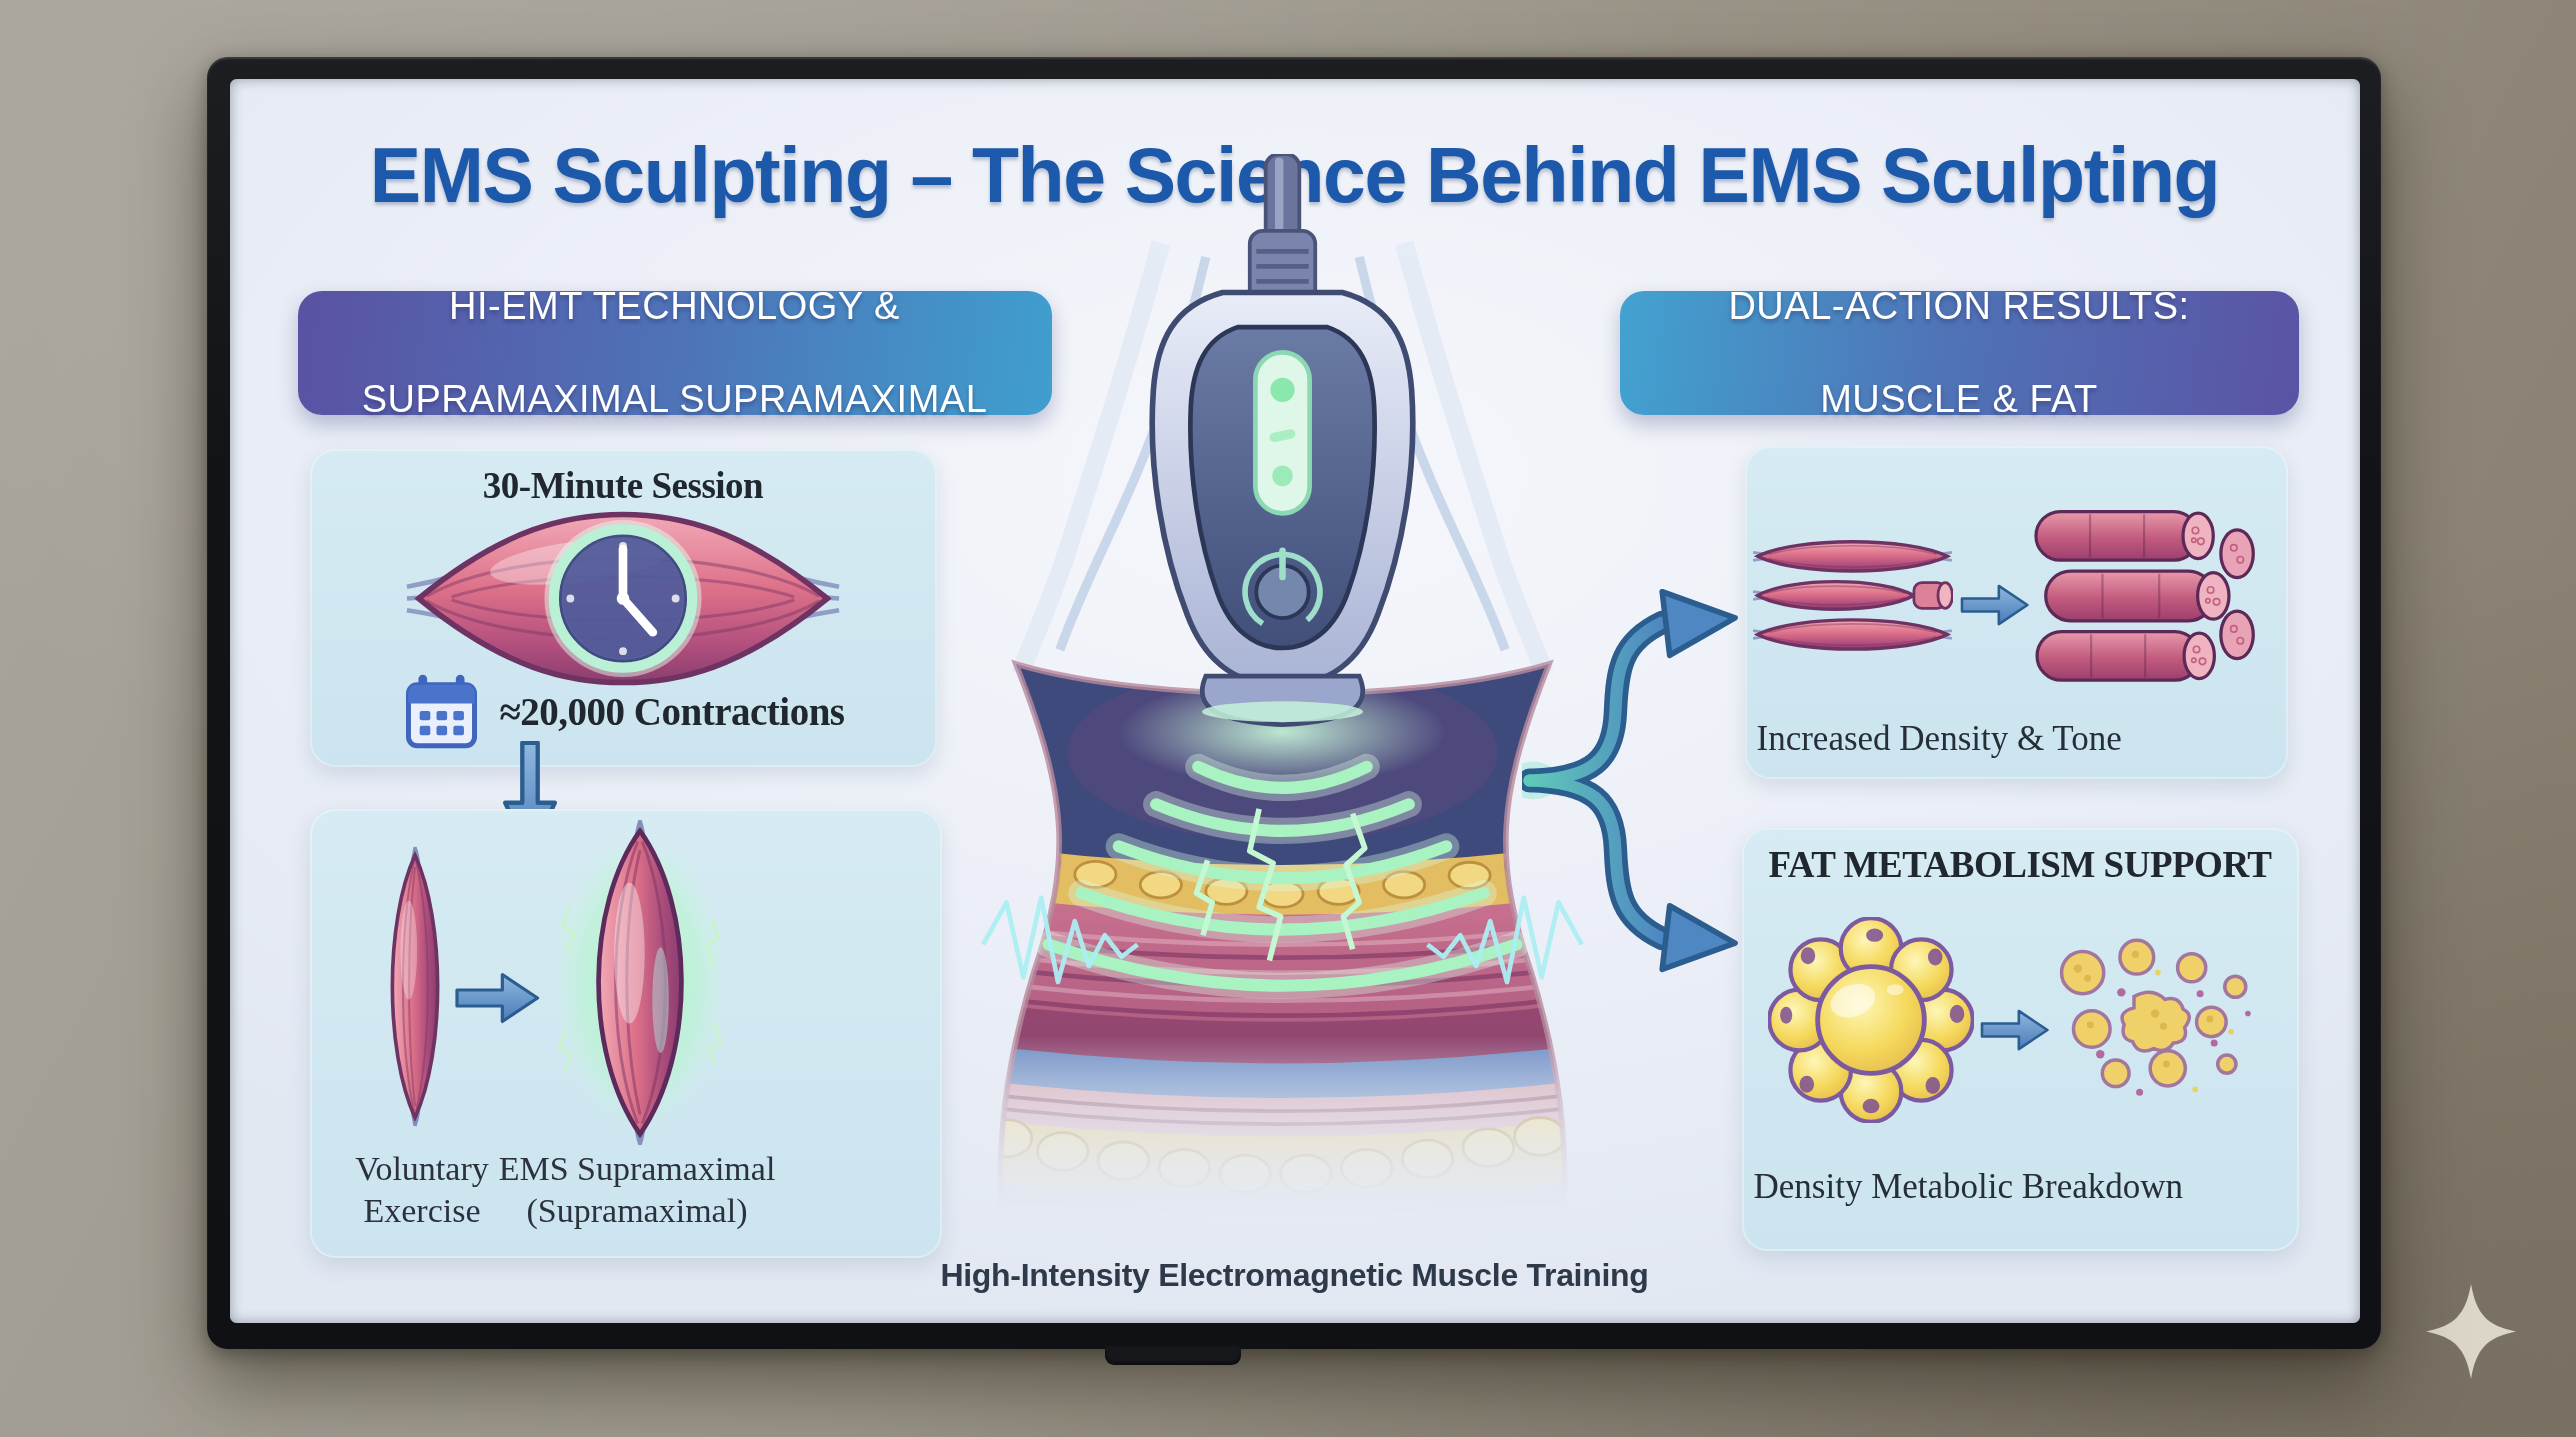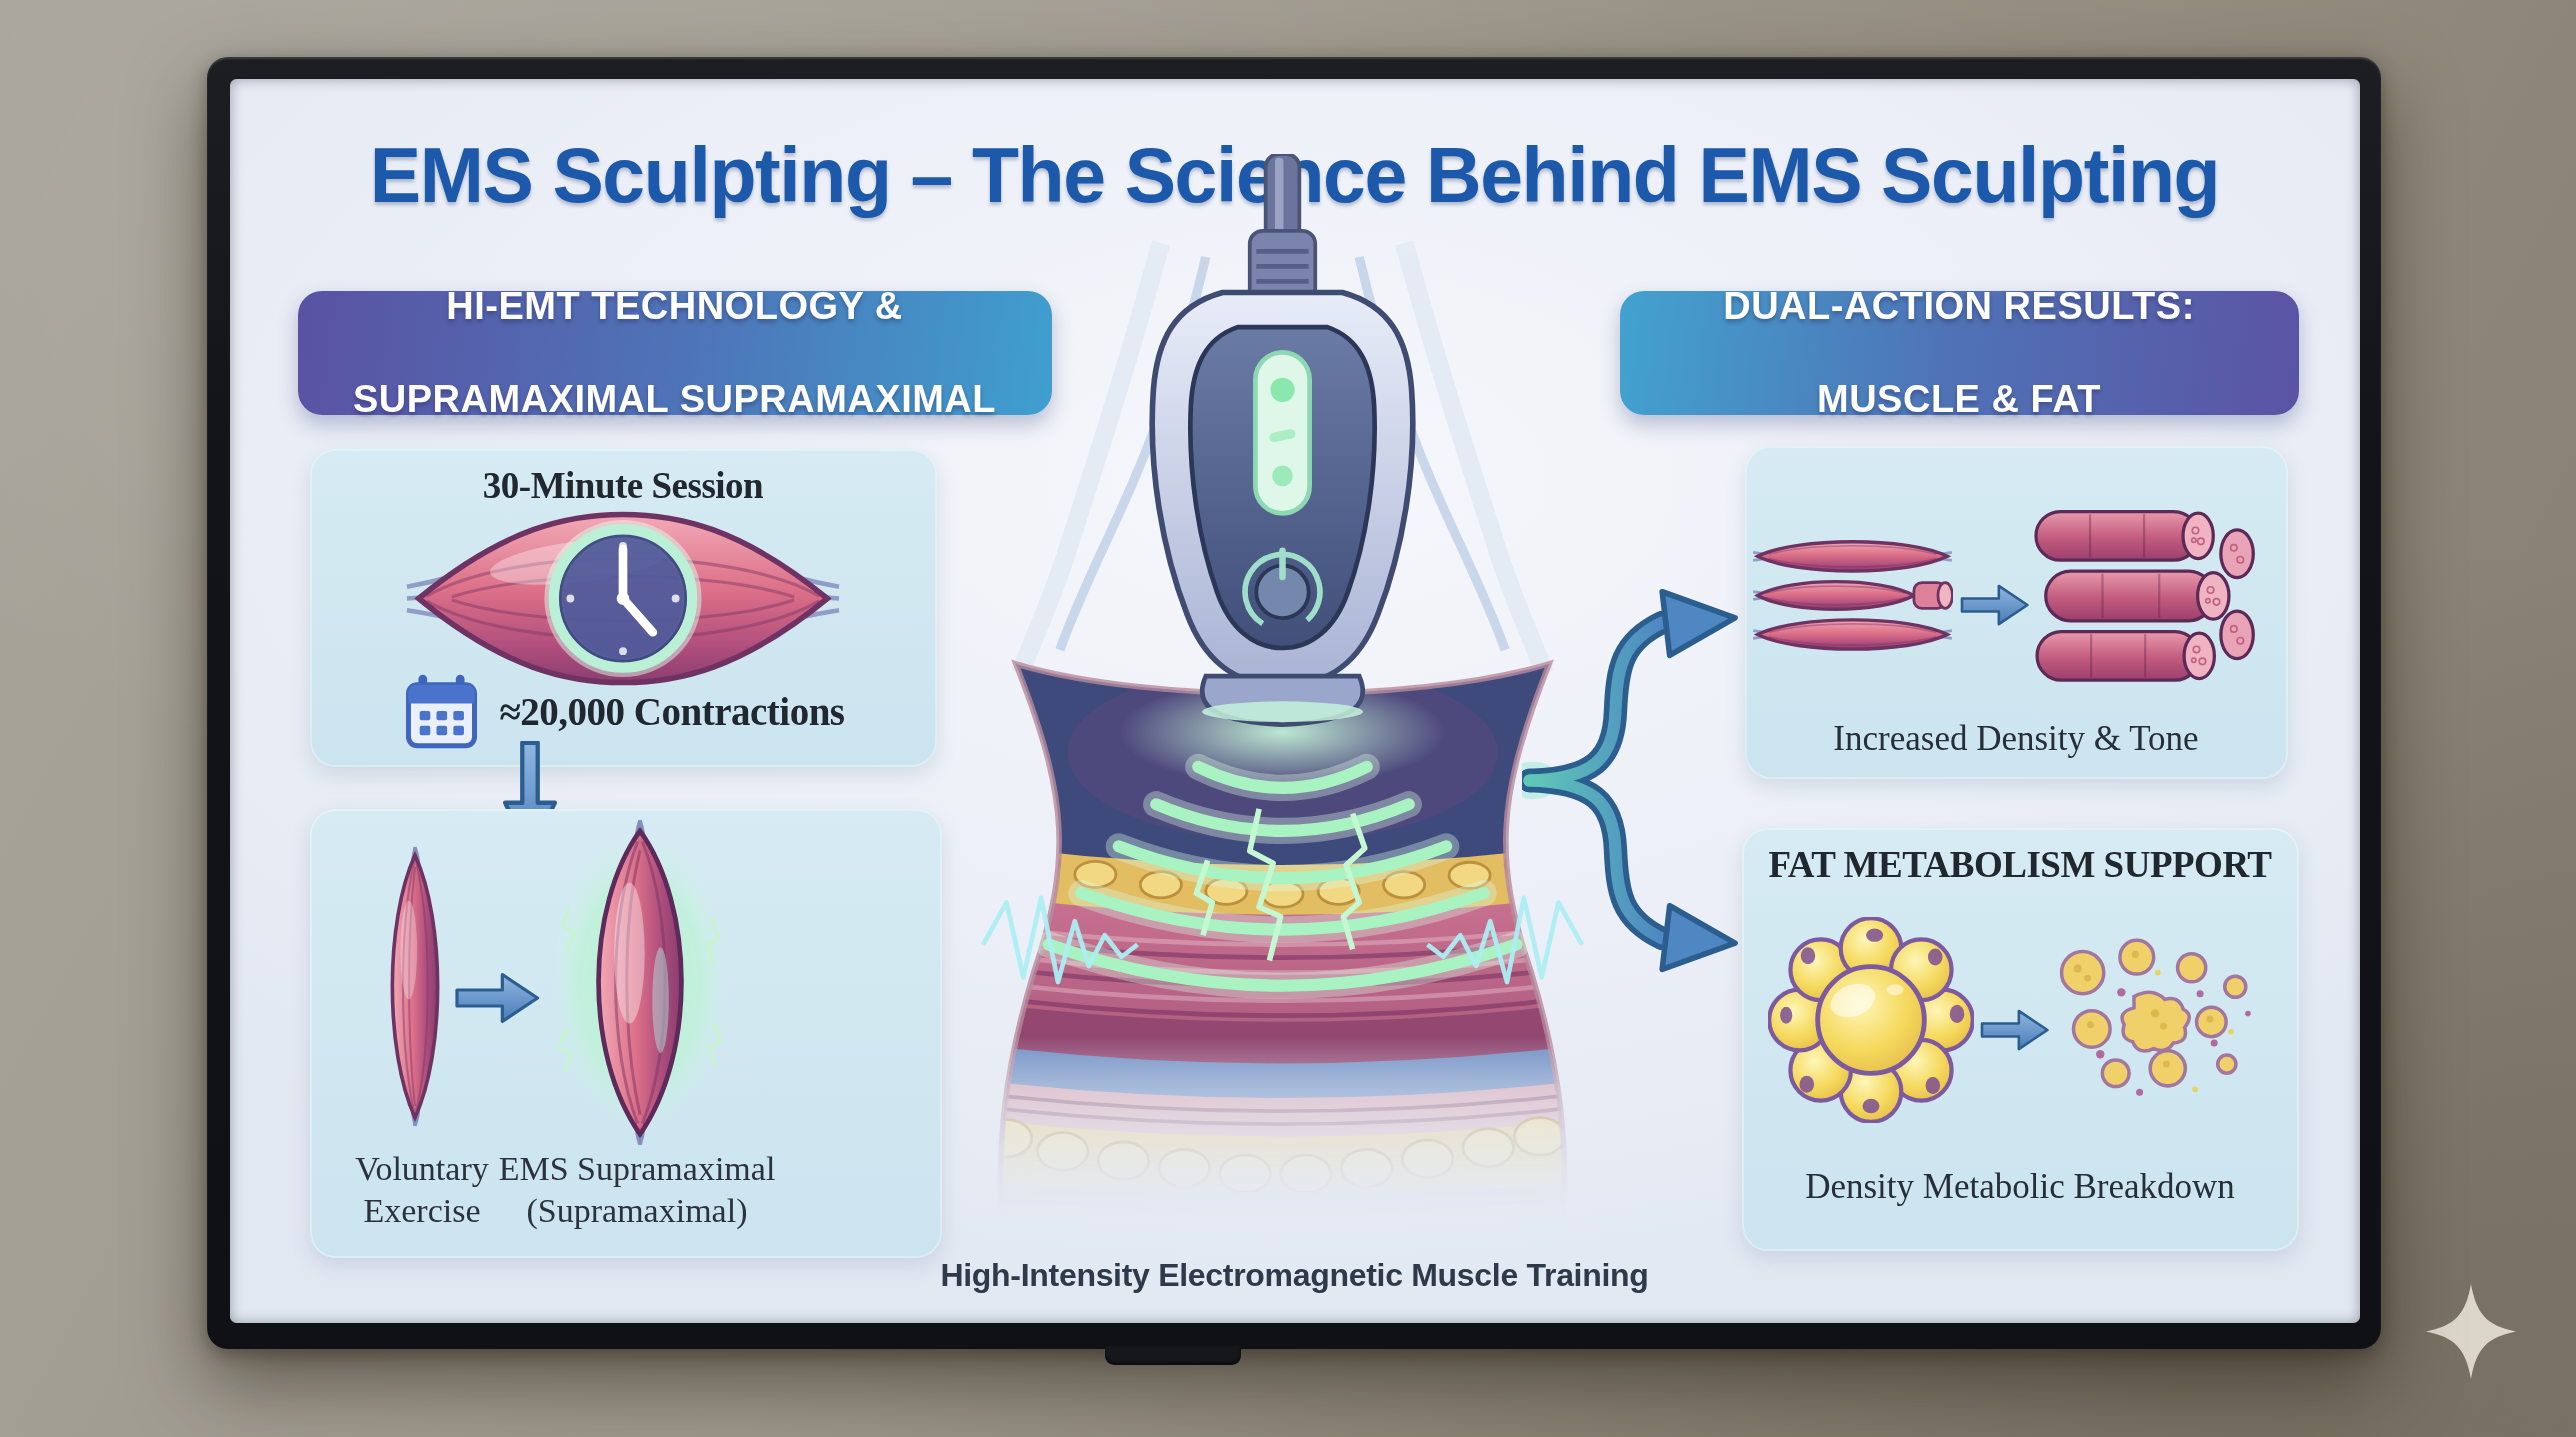--- a/index.html
+++ b/index.html
@@ -14,37 +14,37 @@
         border-radius:20.6px;
         box-shadow:0 33px 75px rgba(40,34,24,.55), 0 5.6px 17px rgba(40,34,24,.4), inset 0 1.9px 1.9px rgba(255,255,255,.14); }
   .tv-notch { position:absolute; left:1105px; top:1346px; width:136px; height:19px;
         background:#17181c; border-radius:0 0 9.4px 9.4px; box-shadow:inset 0 -2.8px 3.7px rgba(0,0,0,.5); }
   .screen { position:absolute; left:22.5px; top:21.5px; width:2130px; height:1244px; border-radius:6.6px; overflow:hidden;
         background:radial-gradient(ellipse 1498px 842px at 50% 32%, #f5f7fb 0%, #eceff7 55%, #e2e8f2 100%);
         box-shadow:inset 0 0 13px rgba(10,15,30,.35); }
   .title { position:absolute; left:0; top:52px; width:100%; text-align:center;
         font-size:77px; font-weight:bold; letter-spacing:-1.4px; color:#1d59ab;
         text-shadow:0 2.8px 3.7px rgba(20,45,95,.28); }
-  .pill { position:absolute; height:124px; border-radius:24px; color:#ffffff; font-weight:bold;
+  .pill { position:absolute; height:124px; border-radius:24px; color:#ffffff; font-weight:normal;
         display:flex; flex-direction:column; justify-content:center; text-align:center;
         font-size:38px; line-height:53px; letter-spacing:0.5px;
         text-shadow:0 2.8px 4.7px rgba(25,25,70,.35); box-shadow:0 9.4px 20.6px rgba(60,70,130,.30);gap:40px; }
   .pill-left  { left:68px;  top:212px; width:754px;
         background:linear-gradient(97deg,#5a52a2 0%,#4e74b8 52%,#3f9fce 100%); }
   .pill-right { left:1390px; top:212px; width:679px;
         background:linear-gradient(97deg,#42a2d0 0%,#4f73b6 48%,#5b53a4 100%); }
   .panel { position:absolute; background:linear-gradient(180deg,#d6ebf3,#cbe4ef);
         border-radius:26px; box-shadow:0 7.5px 19px rgba(90,120,150,.18), inset 0 0 0 1.9px rgba(255,255,255,.35);font-family:Liberation Serif, serif; }
   .panel-session    { left:80px;   top:370px; width:627px; height:318px; }
   .panel-comparison { left:80px;   top:730px; width:632px; height:449px; }
   .panel-muscle     { left:1515px; top:367px; width:543px; height:333px; }
   .panel-fat        { left:1512px; top:749px; width:557px; height:423px; }
   .ptitle { position:absolute; top:15px; left:0; width:100%; text-align:center;
         font-weight:bold; font-size:37px; color:#21272e; letter-spacing:-0.5px; }
-  .pcaption { position:absolute; left:0; width:100%; text-align:center;
+  .pcaption { position:absolute; left:12px; width:100%; text-align:left;
         font-size:35px; color:#262e38; }
   .abs { position:absolute; }
   .mus-label { position:absolute; top:339px; text-align:center; font-size:34px; line-height:42px; color:#2b323c; }
   .cal-row { position:absolute; bottom:15px; left:0; width:100%; display:flex;
         justify-content:center; align-items:center; gap:17px; }
   .cal-text { font-size:39px; font-weight:bold; color:#21272e; letter-spacing:-0.5px; }
   .footer { position:absolute; top:1178px; left:0; width:100%; text-align:center;
         font-size:32px; font-weight:600; color:#2e3a49; letter-spacing:-0.3px; }
   svg { display:block; }
 </style>

